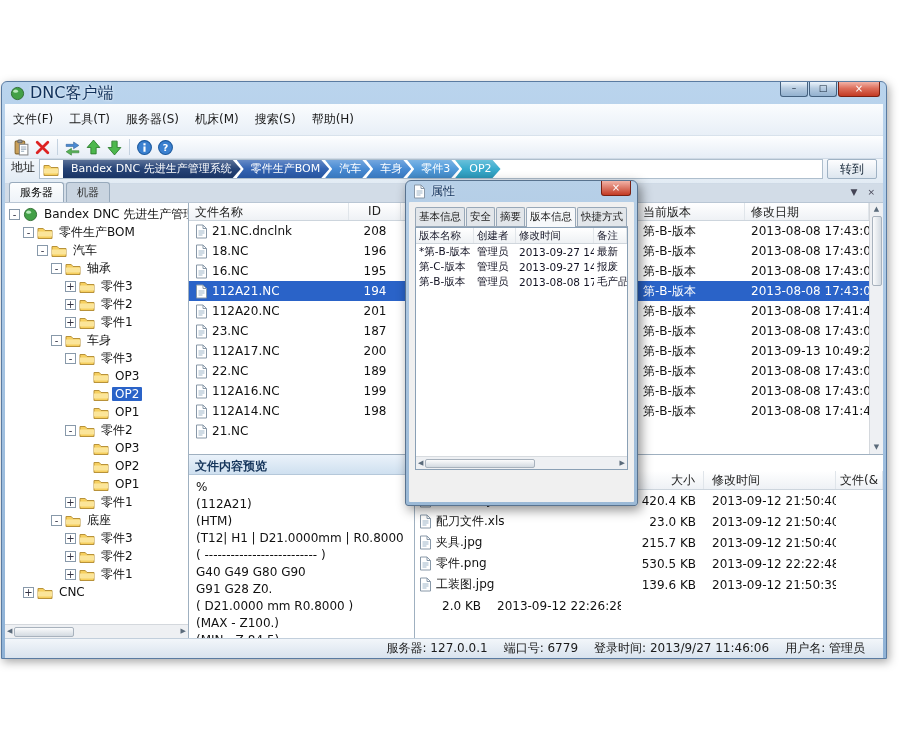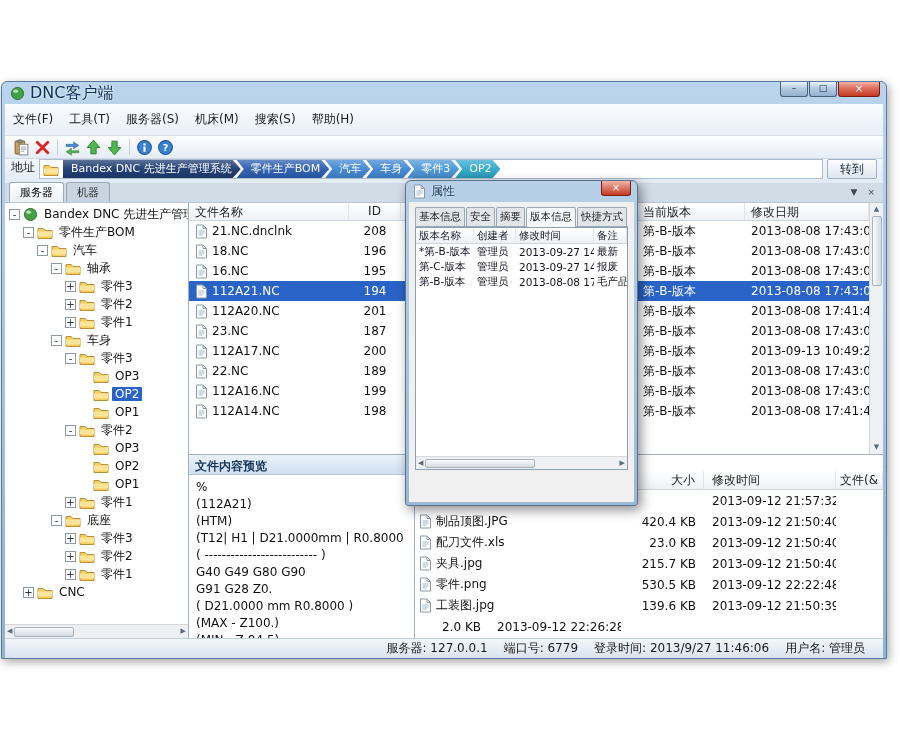--- a/index.html
+++ b/index.html
@@ -594,20 +594,36 @@
                         <path d="M3.5 7h6M3.5 9h6M3.5 11h4" stroke="#9fb6c9" stroke-width="1"></path>
                       </svg>
                     </span>
                     <span>112A14.NC</span>
                   </div>
                   <div class="ft-cell c-id">198</div>
                   <div class="ft-cell c-sp"></div>
                   <div class="ft-cell c-ver">第-B-版本</div>
                   <div class="ft-cell c-date">2013-08-08 17:41:41</div>
                 </div>
+                <div class="ft-row">
+                  <div class="ft-cell c-name fx">
+                    <span class="fic">
+                      <svg width="13" height="15" viewBox="0 0 13 15">
+                        <path d="M1.5 1h6.5l3.5 3.5V14H1.5z" fill="#fff" stroke="#8898a8"></path>
+                        <path d="M8 1v3.5h3.5" fill="none" stroke="#8898a8"></path>
+                        <path d="M3.5 7h6M3.5 9h6M3.5 11h4" stroke="#9fb6c9" stroke-width="1"></path>
+                      </svg>
+                    </span>
+                    <span>21.NC</span>
+                  </div>
+                  <div class="ft-cell c-id"></div>
+                  <div class="ft-cell c-sp"></div>
+                  <div class="ft-cell c-ver"></div>
+                  <div class="ft-cell c-date"></div>
+                </div>
               </div>
           </div>
           <div class="vscroll">
             <span class="sc-arrow">▲</span>
             <div class="vthumb"></div>
             <span class="sc-arrow">▼</span>
           </div>
         </div>
         <div class="bottom">
           <div class="preview">
@@ -626,26 +642,20 @@
               </div>
           </div>
           <div class="attach">
             <div class="at-header">
               <div class="at-hcell a-name"></div>
               <div class="at-hcell a-size">大小</div>
               <div class="at-hcell a-time">修改时间</div>
               <div class="at-hcell a-file">文件(&amp;</div>
             </div>
             <div id="at-rows">
-                <div class="at-row">
-                  <div class="at-cell a-name fx"></div>
-                  <div class="at-cell a-size"></div>
-                  <div class="at-cell a-time">2013-09-12 21:57:32</div>
-                  <div class="at-cell a-file"></div>
-                </div>
                 <div class="at-row">
                   <div class="at-cell a-name fx">
                     <span class="fic">
                       <svg width="13" height="15" viewBox="0 0 13 15">
                         <path d="M1.5 1h6.5l3.5 3.5V14H1.5z" fill="#fff" stroke="#8898a8"></path>
                         <path d="M8 1v3.5h3.5" fill="none" stroke="#8898a8"></path>
                         <path d="M3.5 7h6M3.5 9h6M3.5 11h4" stroke="#9fb6c9" stroke-width="1"></path>
                       </svg>
                     </span>
                     <span>制品顶图.JPG</span>

